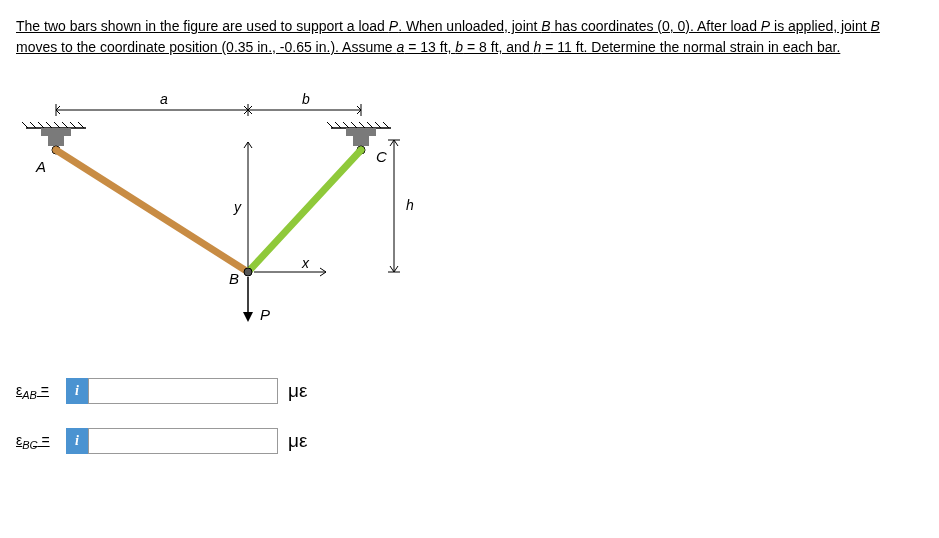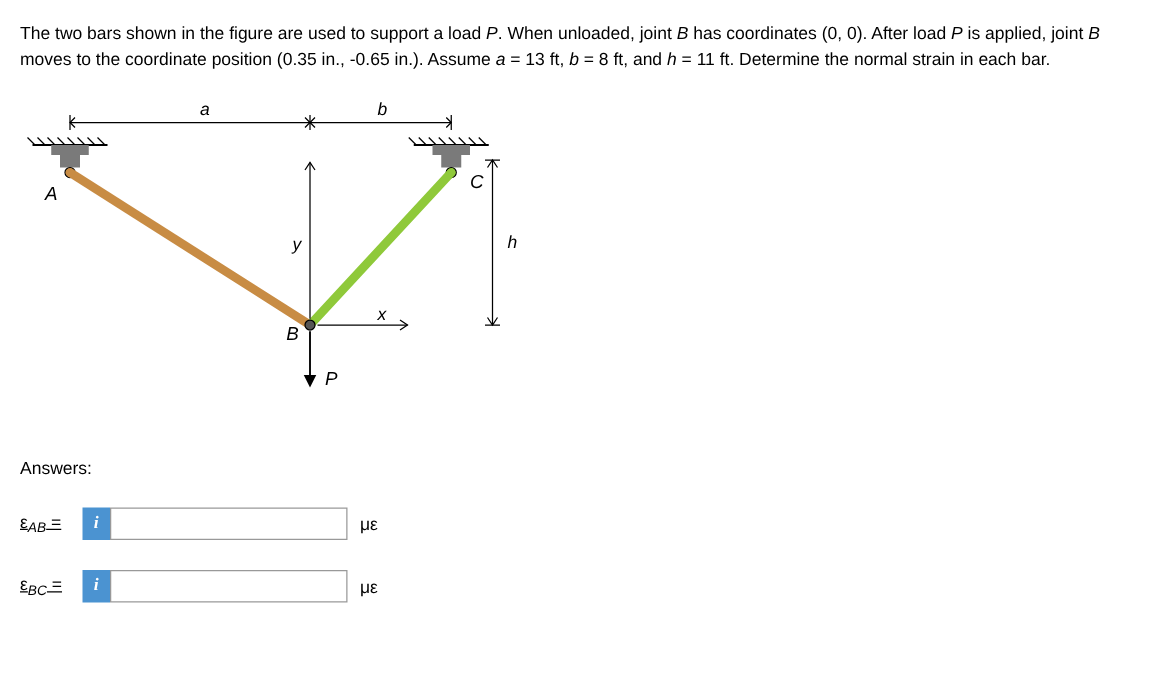--- a/index.html
+++ b/index.html
@@ -1,29 +1,29 @@
 <!DOCTYPE html>
 <html><head>
   <meta charset="utf-8">
   <style>
     * { box-sizing: border-box; margin: 0; padding: 0; }
     body { font-family: Arial, Helvetica, sans-serif; font-size: 14px; color: #000; padding: 16px; width: 939px; }
-    .problem-text { line-height: 1.5; margin-bottom: 12px; }
+    .problem-text { line-height: 1.5; margin-bottom: 24px; text-decoration: underline; }
     .italic { font-style: italic; }
     .figure-container { position: relative; width: 420px; height: 260px; margin-bottom: 36px; }
     .figure-container svg { position: absolute; top: 0; left: 0; }
     .answers-section { margin-top: 20px; }
     .answers-label { font-size: 14px; margin-bottom: 24px; }
     .answer-row { display: flex; align-items: center; margin-bottom: 24px; }
     .answer-label { width: 50px; font-size: 14px; text-decoration: underline; }
     .sub { font-style: italic; font-size: 11px; vertical-align: sub; }
     .info-box { width: 22px; height: 26px; background: #4b93d1; display: flex; align-items: center; justify-content: center; flex-shrink: 0; }
     .info-icon { color: #fff; font-family: Georgia, serif; font-weight: bold; font-style: italic; font-size: 14px; }
     .answer-input { width: 190px; height: 26px; border: 1px solid #999; padding: 2px 6px; font-size: 13px; outline: none; }
-    .unit-label { margin-left: 10px; font-size: 14px; }
+    .unit-label { margin-left: 10px; font-size: 19px; }
   </style>
 </head>
 <body>
 
 <div class="problem-text">
   <span>The two bars shown in the figure are used to support a load </span><span class="italic">P</span><span>. When unloaded, joint </span><span class="italic">B</span><span> has coordinates (0, 0). After load </span><span class="italic">P</span><span> is applied, joint </span><span class="italic">B</span><span> moves to the coordinate position (0.35 in., -0.65 in.). Assume </span><span class="italic">a</span><span> = 13 ft, </span><span class="italic">b</span><span> = 8 ft, and </span><span class="italic">h</span><span> = 11 ft. Determine the normal strain in each bar.</span>
 </div>
 
 <div class="figure-container">
   <svg width="420" height="260" viewBox="0 0 420 260">
@@ -94,21 +94,20 @@
     <line x1="378" y1="58" x2="378" y2="190" stroke="#000" stroke-width="1"></line>
     <polyline points="374,64 378,58 382,64" fill="none" stroke="#000"></polyline>
     <polyline points="374,184 378,190 382,184" fill="none" stroke="#000"></polyline>
     <line x1="372" y1="58" x2="384" y2="58" stroke="#000"></line>
     <line x1="372" y1="190" x2="384" y2="190" stroke="#000"></line>
     <text x="390" y="128" font-style="italic" font-size="14">h</text>
   </svg>
 </div>
 
 <div class="answers-section">
-  <div class="answers-label">Answers:</div>
 
   <div class="answer-row">
     <div class="answer-label">
       <span>ε</span><span class="sub">AB</span><span> = </span>
     </div>
     <div class="info-box">
       <span class="info-icon">i</span>
     </div>
     <input class="answer-input" type="text" value="" style="">
     <span class="unit-label">με</span>

